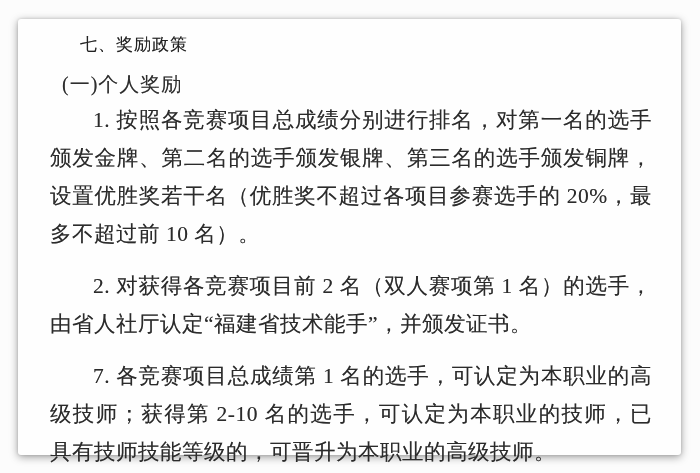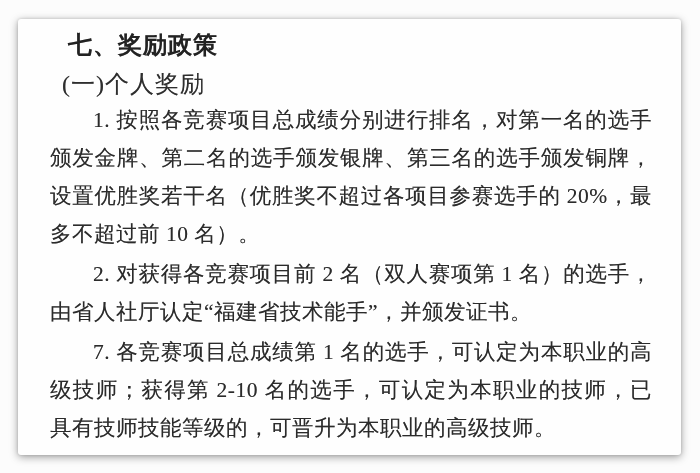--- a/index.html
+++ b/index.html
@@ -27,54 +27,54 @@
   }
   .content {
     position: absolute;
     left: 32px;
     top: 10px;
     right: 29px;
     color: #2b2b2b;
     text-shadow: 0 0 0.6px rgba(40,40,40,0.45);
   }
   .heading {
-    margin: 4px 0 0 18px;
+    margin: 4px 0 0 30px;
     font-family: "Liberation Sans", sans-serif;
-    font-weight: bold;
-    font-size: 24px;
+    font-weight: normal;
+    font-size: 17px;
     line-height: 24px;
     letter-spacing: 1px;
     color: #222222;
   }
   .subheading {
     margin: 14px 0 0 12px;
     font-family: "Liberation Serif", serif;
     font-weight: 500;
     font-style: normal;
-    font-size: 24px;
+    font-size: 20px;
     line-height: 26px;
     letter-spacing: 1px;
     color: #2e2e2e;
   }
   .body-text {
     margin-top: 4px;
   }
   .body-text p {
     margin: 0;
     padding: 0;
     font-size: 21.5px;
     line-height: 38px;
     text-indent: 2em;
     text-align: justify;
     text-justify: inter-character;
     letter-spacing: 0.5px;
     color: #2b2b2b;
   }
   .body-text p + p {
-    margin-top: 2px;
+    margin-top: 14px;
   }
 </style>
 </head>
 <body>
 
 <div class="stage">
   <div class="card">
     <div class="content">
       <h1 class="heading">七、奖励政策</h1>
       <h2 class="subheading">(一)个人奖励</h2>

